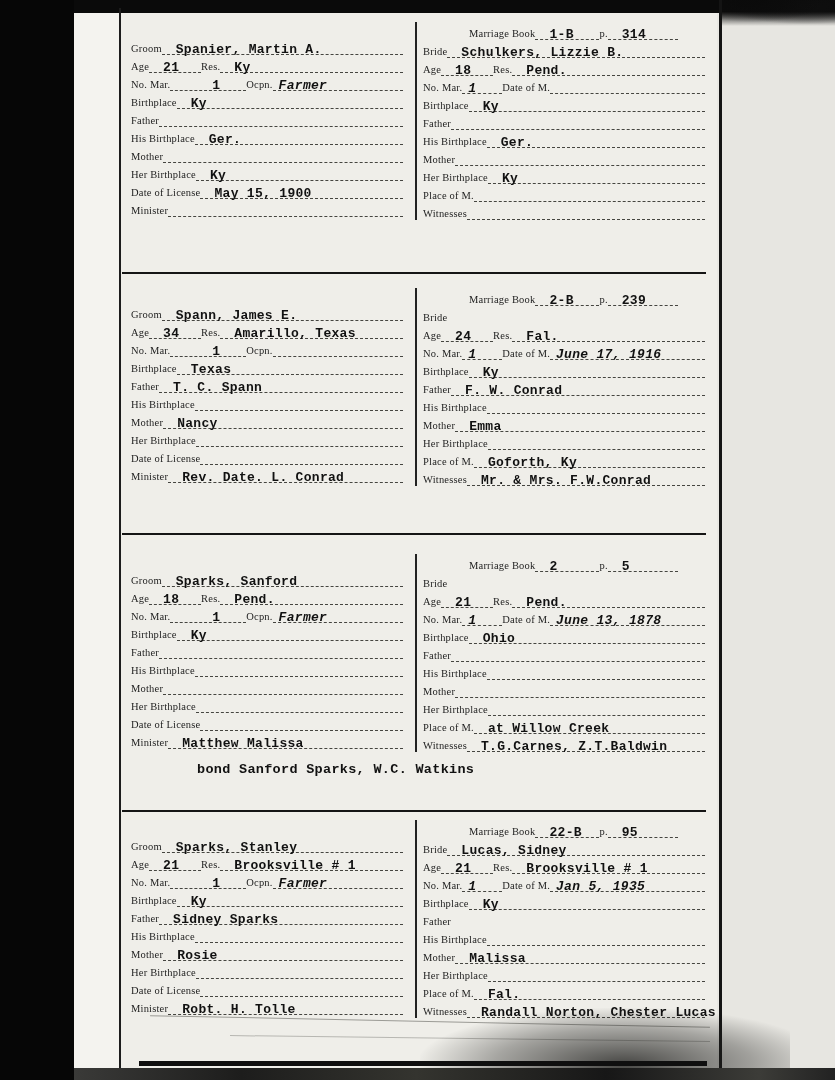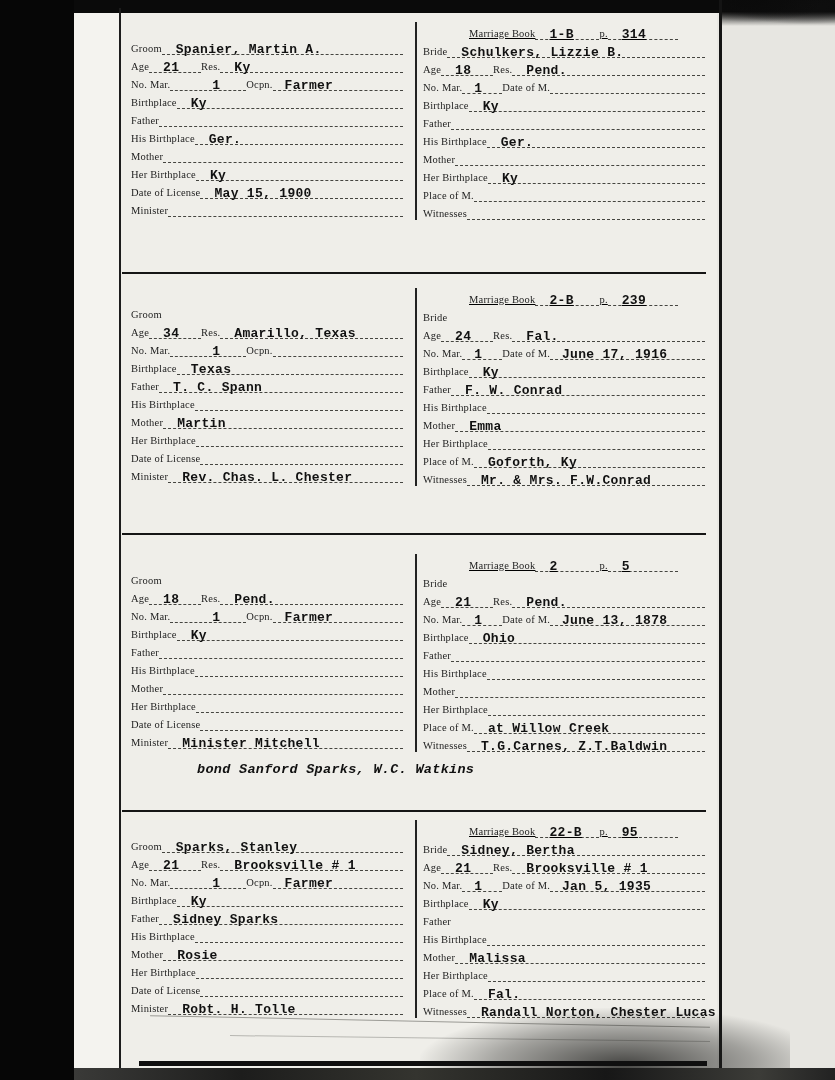--- a/index.html
+++ b/index.html
@@ -45,26 +45,26 @@
   .bride-col { width:298px; padding:0 8px 0 6px; border-left:2px solid #222; }
   .row { display:flex; align-items:flex-end; height:18px; }
   .lab { font-size:10.5px; line-height:12px; color:#1e1e1e; white-space:nowrap; letter-spacing:.2px; transform:translateY(0); }
   .fill { flex:1 1 auto; min-width:12px; align-self:flex-end; height:14px; display:flex; align-items:flex-end; border-bottom:1.5px dashed #454540; }
   .w40 { flex:0 0 40px; } .w52 { flex:0 0 52px;margin-top:13px; } .w64 { flex:0 0 64px; } .w70 { flex:0 0 70px; } .w76 { flex:0 0 76px; }
   .entry {
     font-family:"Liberation Mono","DejaVu Sans Mono",monospace; font-weight:bold;
     font-size:13px; line-height:12px; color:#111; white-space:nowrap;
     margin-left:14px; transform:translateY(2px); letter-spacing:.3px;
   }
-  .ml-lg { margin-left:42px; } .ml-sm { margin-left:12px; }
-  .mb-row { padding-left:46px; padding-right:48px;text-decoration:underline; }
+  .ml-lg { margin-left:42px; } .ml-sm { margin-left:6px;font-style:italic; }
+  .mb-row { padding-left:46px; padding-right:48px; }
   .note {
     position:absolute; left:76px; top:208px;
     font-family:"Liberation Mono","DejaVu Sans Mono",monospace; font-weight:bold;
-    font-size:13.5px; color:#111; white-space:nowrap; letter-spacing:.3px;font-style:italic;
+    font-size:13.5px; color:#111; white-space:nowrap; letter-spacing:.3px;
   }
 </style>
 </head>
 <body>
 
 <div class="page">
   <div class="card-area"></div>
   <div class="strip-white"></div>
   <div class="strip-right"></div>
   <div class="band-left"></div>
@@ -226,20 +226,23 @@
     </div>
   </div>
 
   <div class="note"></div>
 </div>
   <div class="divider" id="divider-1"></div>
   <div class="card" id="card-1">
   <div class="col groom-col">
     <div class="row">
       <span class="lab">Groom</span>
+      <span class="fill">
+            <span class="entry">Spann, James E.</span>
+          </span>
     </div>
     <div class="row">
       <span class="lab">Age</span>
       <span class="fill w52">
             <span class="entry">34</span>
           </span>
       <span class="lab">Res.</span>
       <span class="fill">
             <span class="entry">Amarillo, Texas</span>
           </span>
@@ -268,39 +271,39 @@
     </div>
     <div class="row">
       <span class="lab">His Birthplace</span>
       <span class="fill">
             <span class="entry"></span>
           </span>
     </div>
     <div class="row">
       <span class="lab">Mother</span>
       <span class="fill">
-            <span class="entry">Martin</span>
+            <span class="entry">Nancy</span>
           </span>
     </div>
     <div class="row">
       <span class="lab">Her Birthplace</span>
       <span class="fill">
             <span class="entry"></span>
           </span>
     </div>
     <div class="row">
       <span class="lab">Date of License</span>
       <span class="fill">
             <span class="entry"></span>
           </span>
     </div>
     <div class="row">
       <span class="lab">Minister</span>
       <span class="fill">
-            <span class="entry">Rev. Chas. L. Chester</span>
+            <span class="entry">Rev. Date. L. Conrad</span>
           </span>
     </div>
   </div>
 
   <div class="col bride-col">
     <div class="row mb-row">
       <span class="lab">Marriage Book</span>
       <span class="fill w64">
             <span class="entry">2-B</span>
           </span>
@@ -376,20 +379,23 @@
     </div>
   </div>
 
   <div class="note"></div>
 </div>
   <div class="divider" id="divider-2"></div>
   <div class="card" id="card-2">
   <div class="col groom-col">
     <div class="row">
       <span class="lab">Groom</span>
+      <span class="fill">
+            <span class="entry">Sparks, Sanford</span>
+          </span>
     </div>
     <div class="row">
       <span class="lab">Age</span>
       <span class="fill w52">
             <span class="entry">18</span>
           </span>
       <span class="lab">Res.</span>
       <span class="fill">
             <span class="entry">Pend.</span>
           </span>
@@ -436,21 +442,21 @@
     </div>
     <div class="row">
       <span class="lab">Date of License</span>
       <span class="fill">
             <span class="entry"></span>
           </span>
     </div>
     <div class="row">
       <span class="lab">Minister</span>
       <span class="fill">
-            <span class="entry">Minister Mitchell</span>
+            <span class="entry">Matthew Malissa</span>
           </span>
     </div>
   </div>
 
   <div class="col bride-col">
     <div class="row mb-row">
       <span class="lab">Marriage Book</span>
       <span class="fill w64">
             <span class="entry">2</span>
           </span>
@@ -608,21 +614,21 @@
             <span class="entry">22-B</span>
           </span>
       <span class="lab">p.</span>
       <span class="fill w70">
             <span class="entry">95</span>
           </span>
     </div>
     <div class="row">
       <span class="lab">Bride</span>
       <span class="fill">
-            <span class="entry">Sidney, Bertha</span>
+            <span class="entry">Lucas, Sidney</span>
           </span>
     </div>
     <div class="row">
       <span class="lab">Age</span>
       <span class="fill w52">
             <span class="entry">21</span>
           </span>
       <span class="lab">Res.</span>
       <span class="fill">
             <span class="entry">Brooksville # 1</span>

